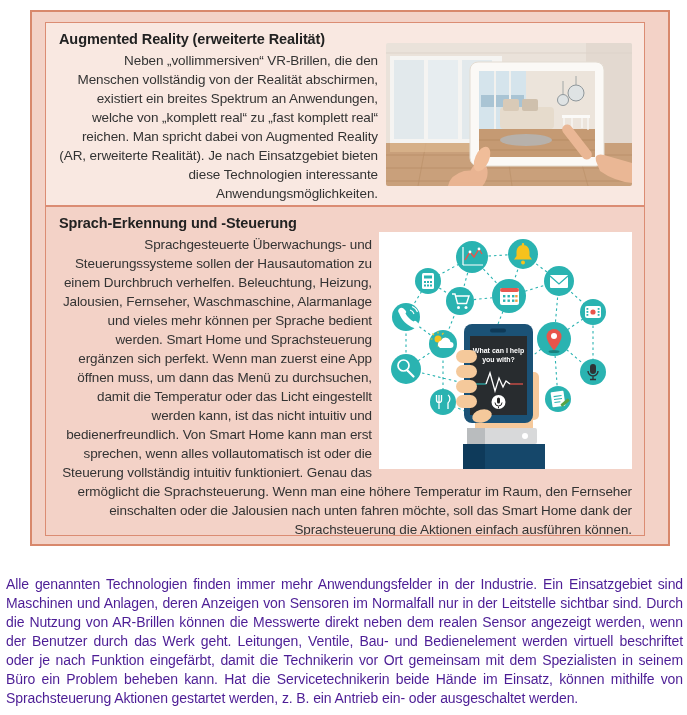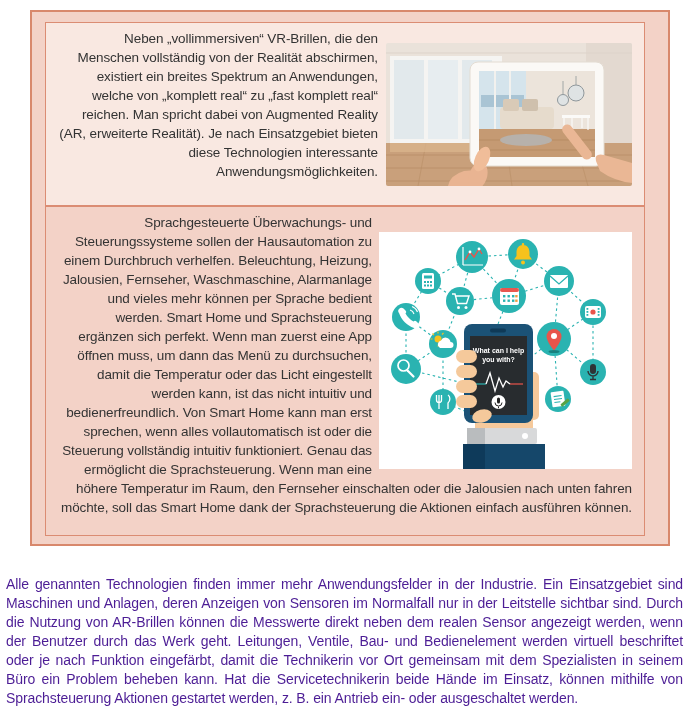--- a/index.html
+++ b/index.html
@@ -91,20 +91,21 @@
         </g>
 
         <ellipse cx="96" cy="116" rx="7" ry="13" transform="rotate(24 96 116)" fill="#f0bd99"></ellipse>
 
         <g fill="#eab795">
           <path d="M246 120 l-28 -8 q-10 -2 -8 6 l4 10 q14 10 32 12 z"></path>
           <rect x="186" y="78" width="10" height="42" rx="5" transform="rotate(-38 191 99)"></rect>
         </g>
       </svg>
     </figure>
+    <h3>Augmented Reality (erweiterte Realität)</h3>
     <p>Neben „vollimmersiven“ VR-Brillen, die den Menschen vollständig von der Realität abschirmen, existiert ein breites Spektrum an Anwendungen, welche von „komplett real“ zu „fast komplett real“ reichen. Man spricht dabei von Augmented Reality (AR, erweiterte Realität). Je nach Einsatzgebiet bieten diese Technologien interessante Anwendungsmöglichkeiten.</p>
   </section>
 
   <section class="card card2">
     <figure class="fig fig-illo">
       <svg viewBox="0 0 253 237">
         <rect width="253" height="237" fill="#ffffff"></rect>
 
         <g stroke="#2ab3b1" stroke-width="1.1" stroke-dasharray="2.5,3" fill="none">
           <path d="M49 49 L93 25 M93 25 L144 22 M93 25 L81 69 M93 25 L130 64 M144 22 L130 64 M144 22 L180 49 M180 49 L130 64 M180 49 L214 80 M180 49 L175 107 M130 64 L81 69 M81 69 L49 49 M27 85 L49 49 M27 85 L64 112 M64 112 L81 69 M64 112 L27 137 M64 112 L64 170 M27 137 L27 85 M175 107 L214 80 M175 107 L214 140 M175 107 L179 167 M214 140 L214 80 M130 64 L119 92 M175 107 L152 125 M64 170 L88 180 M27 137 L80 150"></path>
@@ -245,18 +246,19 @@
           </g>
 
           <rect x="88" y="196" width="70" height="16" rx="2" fill="#d8d9da"></rect>
           <rect x="88" y="196" width="18" height="16" fill="#b9bcbe"></rect>
           <circle cx="146" cy="204" r="3" fill="#ffffff"></circle>
           <path d="M84 212 h82 v25 h-82 z" fill="#15476a"></path>
           <rect x="84" y="212" width="22" height="25" fill="#0e3a5a"></rect>
         </g>
       </svg>
     </figure>
+    <h3>Sprach-Erkennung und -Steuerung</h3>
     <p>Sprachgesteuerte Überwachungs- und Steuerungssysteme sollen der Hausautomation zu einem Durchbruch verhelfen. Beleuchtung, Heizung, Jalousien, Fernseher, Waschmaschine, Alarmanlage und vieles mehr können per Sprache bedient werden. Smart Home und Sprachsteuerung ergänzen sich perfekt. Wenn man zuerst eine App öffnen muss, um dann das Menü zu durchsuchen, damit die Temperatur oder das Licht eingestellt werden kann, ist das nicht intuitiv und bedienerfreundlich. Von Smart Home kann man erst sprechen, wenn alles vollautomatisch ist oder die Steuerung vollständig intuitiv funktioniert. Genau das ermöglicht die Sprachsteuerung. Wenn man eine höhere Temperatur im Raum, den Fernseher einschalten oder die Jalousien nach unten fahren möchte, soll das Smart Home dank der Sprachsteuerung die Aktionen einfach ausführen können.</p>
   </section>
 
   <p class="footer">Alle genannten Technologien finden immer mehr Anwendungsfelder in der Industrie. Ein Einsatzgebiet sind Maschinen und Anlagen, deren Anzeigen von Sensoren im Normalfall nur in der Leitstelle sichtbar sind. Durch die Nutzung von AR-Brillen können die Messwerte direkt neben dem realen Sensor angezeigt werden, wenn der Benutzer durch das Werk geht. Leitungen, Ventile, Bau- und Bedienelement werden virtuell beschriftet oder je nach Funktion eingefärbt, damit die Technikerin vor Ort gemeinsam mit dem Spezialisten in seinem Büro ein Problem beheben kann. Hat die Servicetechnikerin beide Hände im Einsatz, können mithilfe von Sprachsteuerung Aktionen gestartet werden, z. B. ein Antrieb ein- oder ausgeschaltet werden.</p>
 
 </div>
 
 </body></html>

